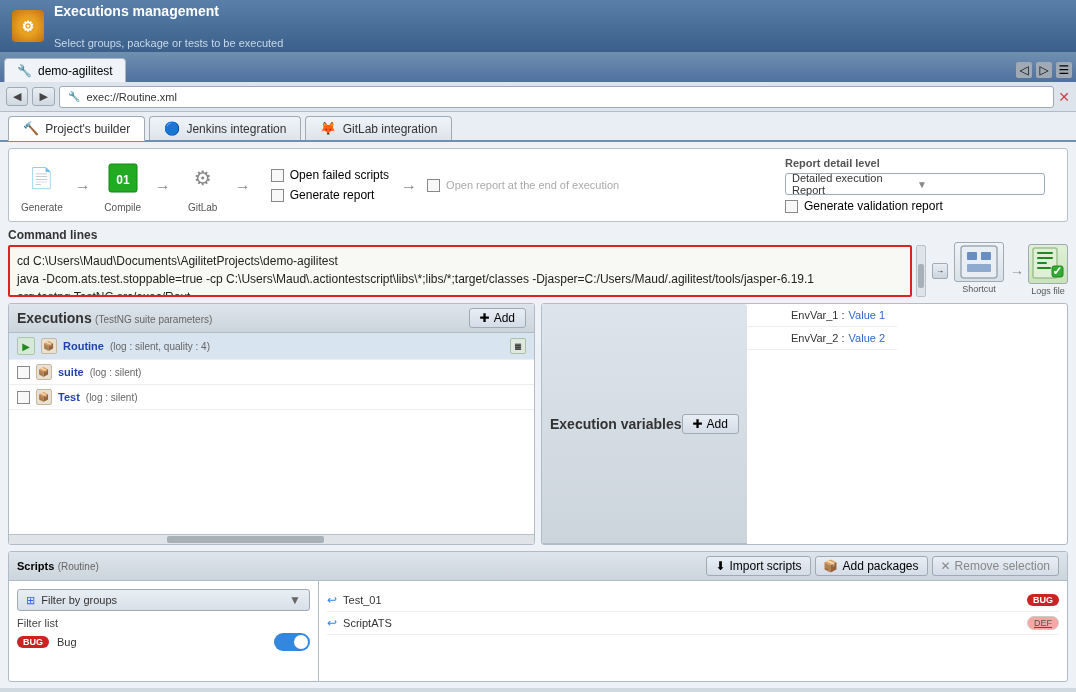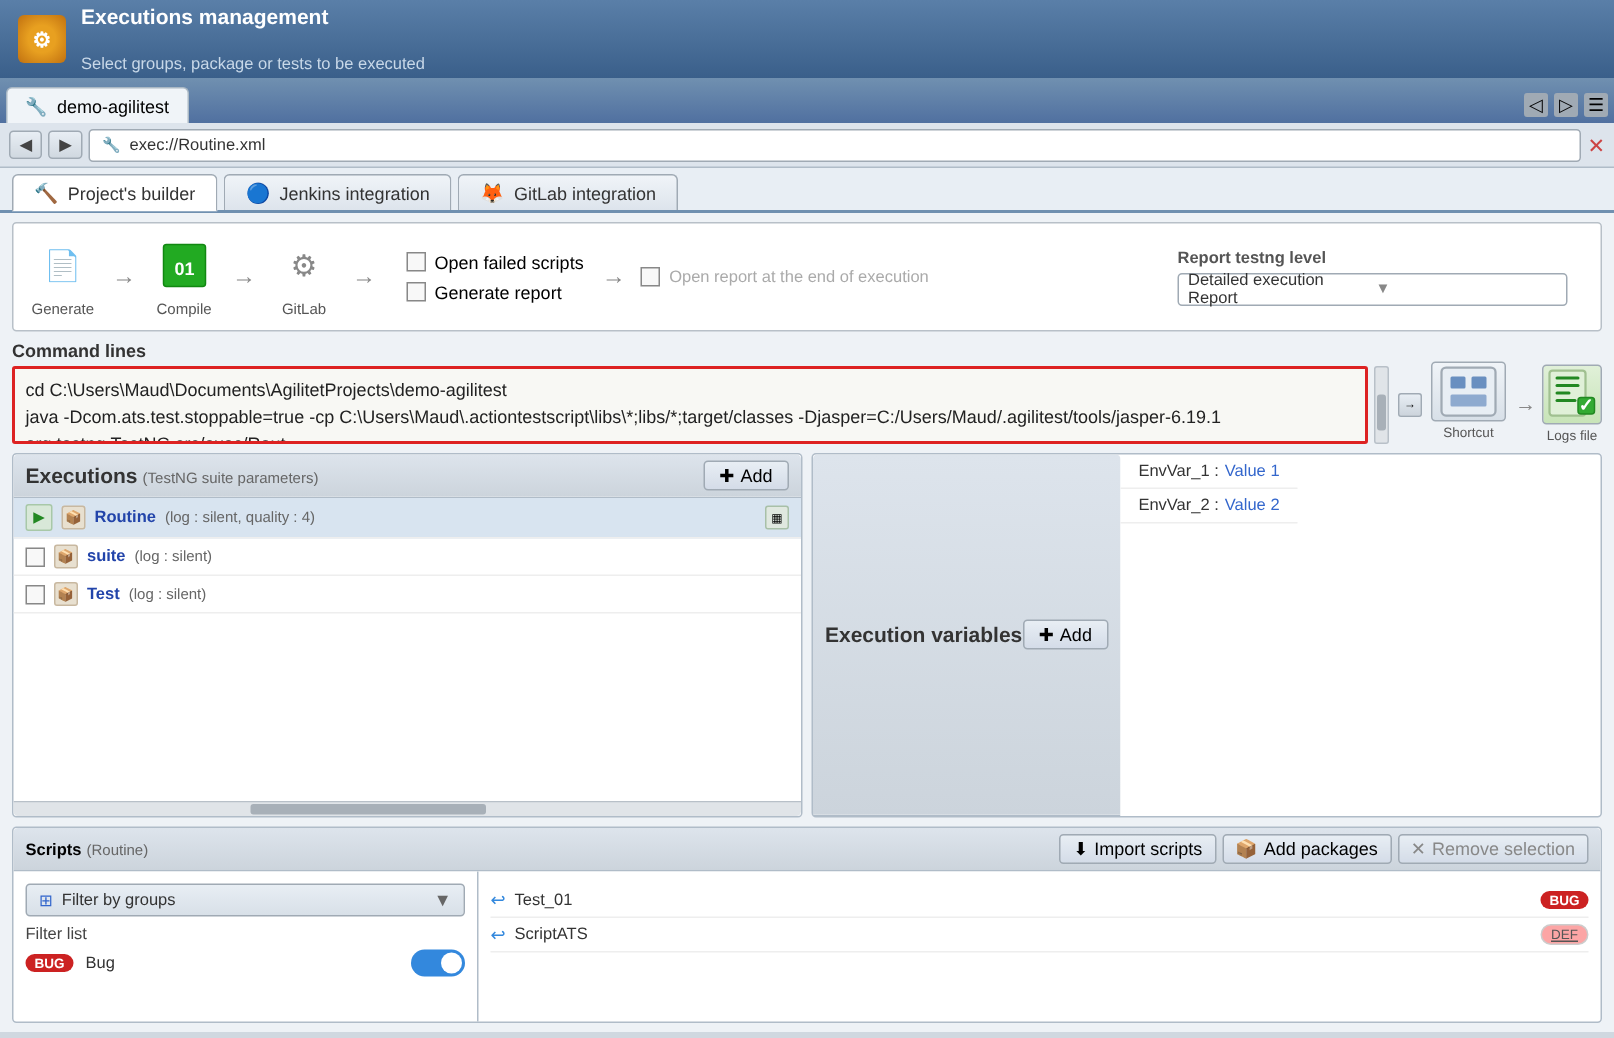--- a/index.html
+++ b/index.html
@@ -221,21 +221,21 @@
       border-radius: 3px;
       flex: 1;
       display: flex;
       flex-direction: row;
     }
     .var-item {
       padding: 5px 12px;
       border-bottom: 1px solid #eee;
       display: flex; align-items: center; gap: 4px;
     }
-    .var-name { color: #333; font-size: 11px; }
+    .var-name { color: #333; font-size: 11px; margin-left: 32px; }
     .var-value { color: #3366cc; font-size: 11px; }
 
     
     .scripts-section {
       background: white;
       border: 1px solid #b0bcc8;
       border-radius: 3px;
       margin-top: 6px;
       flex: 0 0 auto;
     }
@@ -505,24 +505,28 @@
 
     <div style="display:flex; align-items:center; gap:6px; margin-left:8px;">
       <div class="arrow">→</div>
       <div class="checkbox-row">
         <div class="cb"></div>
         <span style="color:#aaa; font-size:11px;">Open  report at the end of execution</span>
       </div>
     </div>
 
     <div class="report-section" style="margin-left:auto;">
-      <div class="report-label">Report testng level</div>
+      <div class="report-label">Report detail level</div>
       <div class="report-select" style="width:260px;">
         <span>Detailed execution Report</span>
         <span class="dropdown-arrow">▼</span>
+      </div>
+      <div class="report-checkbox-row">
+        <div class="cb"></div>
+        <span>Generate validation report</span>
       </div>
     </div>
   </div>
 
   <div class="cmd-section-wrapper">
     <div class="cmd-main">
       <div class="cmd-label">Command lines</div>
       <div style="display:flex; gap:4px; align-items:stretch;">
         <div class="cmd-text-area" style="flex:1;">
           <div>cd C:\Users\Maud\Documents\AgilitetProjects\demo-agilitest</div>

